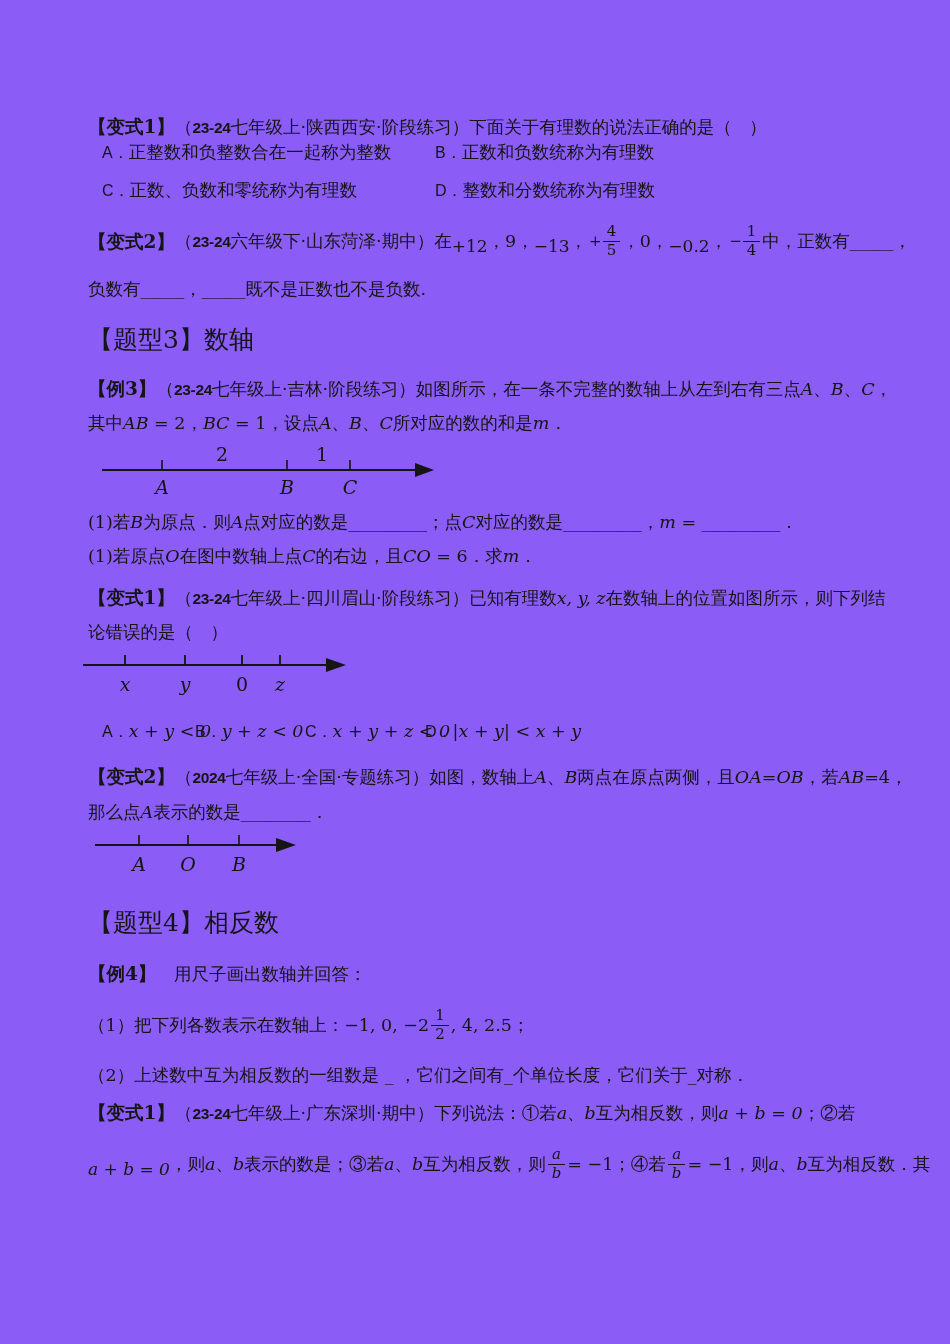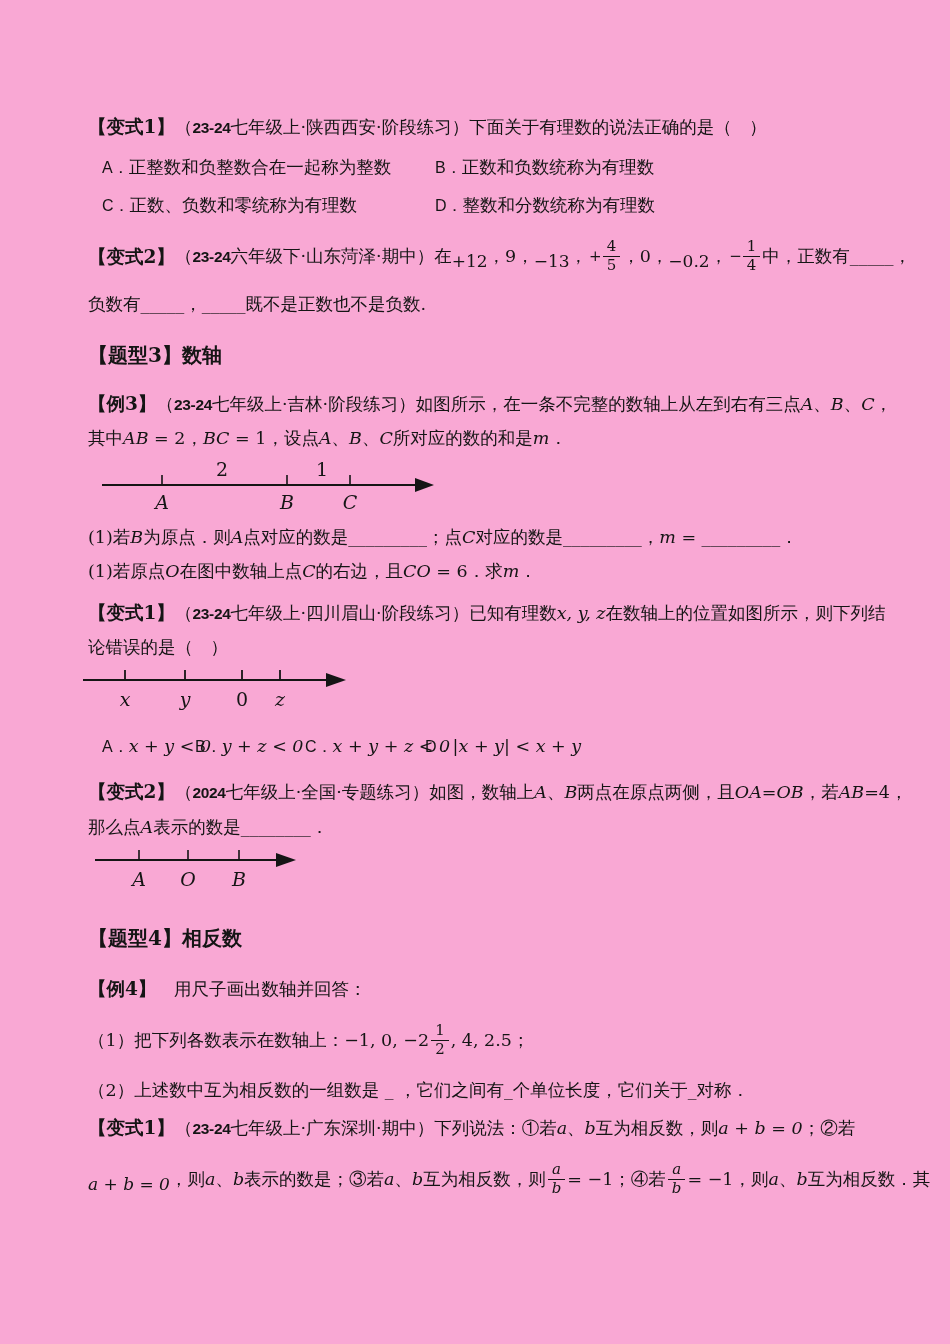--- a/index.html
+++ b/index.html
@@ -1,46 +1,46 @@
 <!DOCTYPE html>
 <html><head>
 <meta charset="utf-8">
 <style>
   html,body{margin:0;padding:0;background:#ffffff;}
   .page{
     position:relative;width:950px;height:1344px;box-sizing:border-box;
-    background:#f9a8d4;color:#151515;
+    background:#8b5cf6;color:#151515;
     padding:114px 78px 0 88px;
     font-family:"DejaVu Serif","Liberation Serif",serif;
     font-size:17.5px;line-height:25px;
     overflow:hidden;
   }
   .line{white-space:nowrap;}
   .tall{display:flex;align-items:center;min-height:52px;}
   .b{font-weight:bold;font-size:18.5px;}
-  .heading{font-size:20px;font-weight:bold;line-height:32px;}
+  .heading{font-size:25px;font-weight:normal;line-height:32px;}
   .yr{font-family:"Liberation Sans",sans-serif;font-weight:bold;font-size:15.5px;letter-spacing:-0.3px;}
   .L{font-family:"Liberation Sans",sans-serif;font-size:16px;}
   .m{font-style:italic;font-family:"DejaVu Serif",serif;}
   .ml{position:relative;top:5px;font-size:17px;}
   .fw{display:inline-flex;align-items:center;vertical-align:middle;margin:0 2px;}
   .fs{font-size:15px;margin-right:1px;}
   .fr{display:inline-block;text-align:center;font-size:15px;line-height:1.15;vertical-align:middle;}
   .fr.m{font-style:italic;}
   .fn{display:block;border-bottom:1.3px solid #151515;padding:0 4px;}
   .fd{display:block;padding:0 4px;}
   .optrow{white-space:nowrap;}
   .opt{display:inline-block;}
   .o-first{margin-left:14px;}
   .o-w330{width:333px;}
   .o-w93{width:93px;}
   .o-w110{width:110px;}
   .mt8{margin-top:8px}.mt4{margin-top:4px}.mt6{margin-top:6px}.mt9{margin-top:9px}
   .mt10{margin-top:10px}.mt12{margin-top:12px}.mt13{margin-top:13px}.mt14{margin-top:14px}
-  .mt15{margin-top:15px}.mt16{margin-top:16px}.mt18{margin-top:18px}.mt20{margin-top:20px}
+  .mt15{}.mt16{margin-top:16px}.mt18{margin-top:18px}.mt20{margin-top:20px}
   .mt22{margin-top:22px}.mt24{margin-top:24px}
   svg{display:block;}
   svg text{fill:#151515;}
   .svgm{font-family:"DejaVu Serif",serif;font-style:italic;font-size:19px;}
   .svgn{font-family:"DejaVu Serif",serif;font-size:19px;}
 </style>
 </head>
 <body>
 
 <div class="page">

